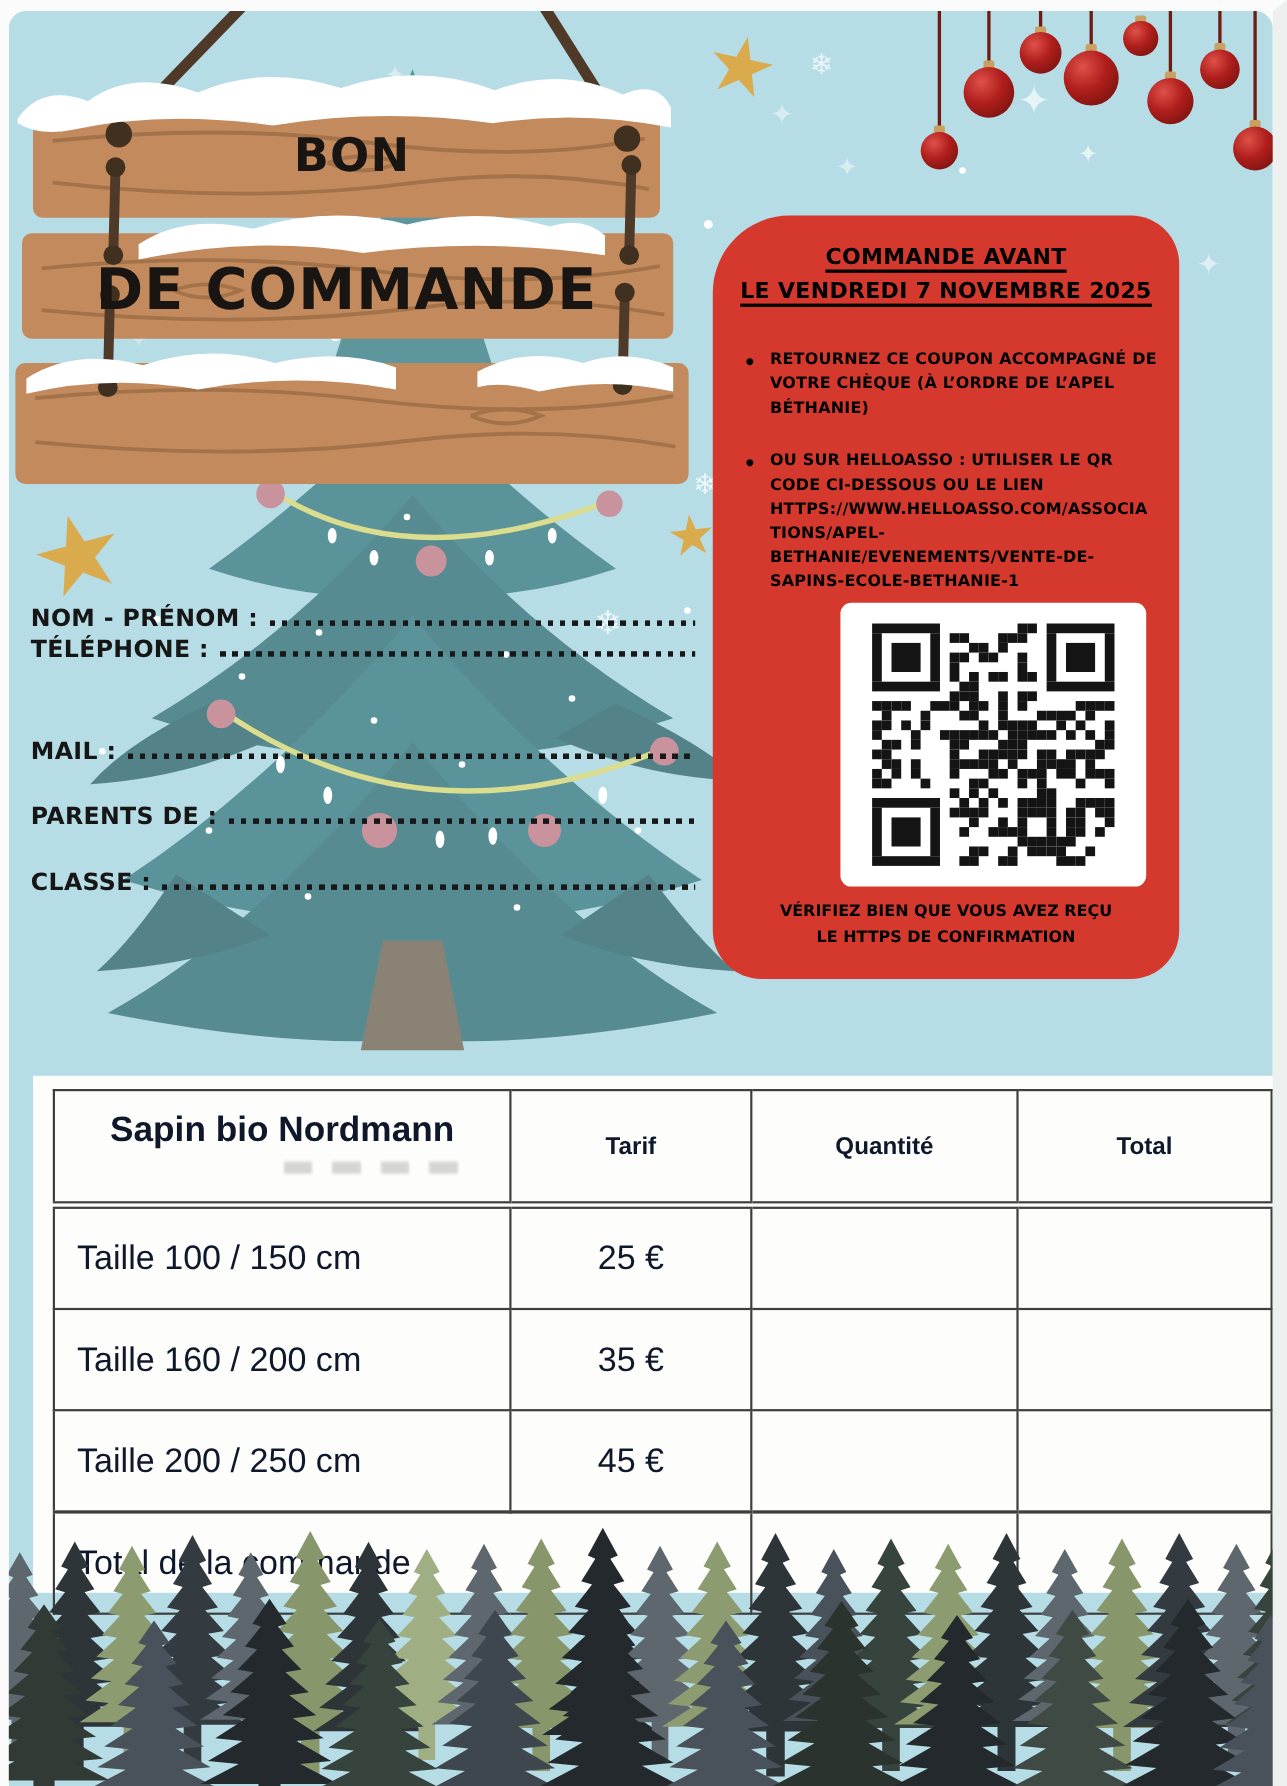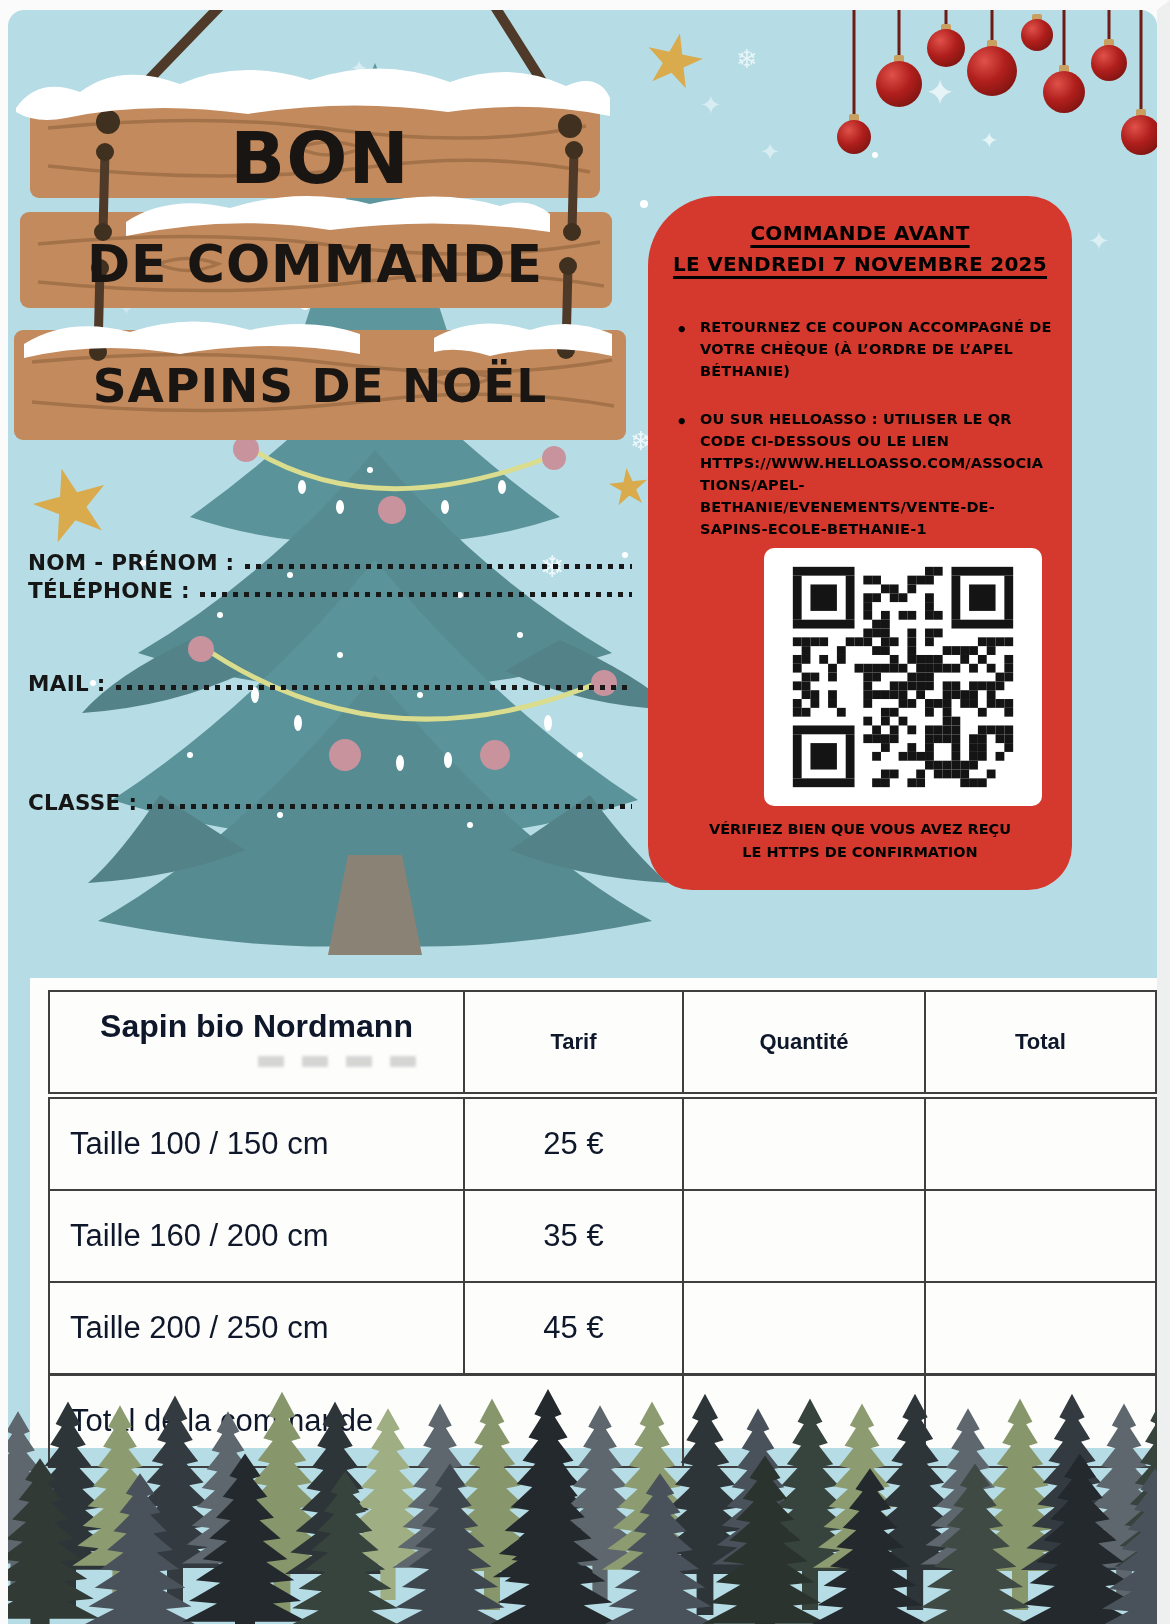--- a/index.html
+++ b/index.html
@@ -11,21 +11,21 @@
   .decor-glyph{position:absolute;line-height:1;user-select:none;}
   .snow-dot{position:absolute;background:#ffffff;border-radius:50%;}
   
   .xmas{position:absolute;left:40px;top:55px;width:700px;height:900px;z-index:2;}
   
   .star{position:absolute;color:#d9ab4d;font-family:"DejaVu Sans",sans-serif;z-index:3;}
   
   .sign-svg{position:absolute;left:8px;top:0;width:650px;height:470px;z-index:4;}
   .title-line{position:absolute;z-index:5;text-align:center;color:#191512;
       font-family:"DejaVu Sans",sans-serif;font-weight:700;letter-spacing:1px;}
-  .t1{left:80px;top:116px;width:480px;font-size:72px;}
+  .t1{left:80px;top:116px;width:480px;font-size:42px;}
   .t2{left:55px;top:234px;width:520px;font-size:52px;}
   .t3{left:45px;top:358px;width:550px;font-size:47px;}
   
   .baubles{position:absolute;left:810px;top:8px;width:360px;height:170px;z-index:4;}
   
   .notice{position:absolute;left:648px;top:196px;width:424px;height:694px;background:#d5392e;
       border-radius:70px 44px 44px 44px;z-index:5;color:#000000;
       font-family:"DejaVu Sans",sans-serif;font-weight:700;}
   .notice-head{margin:0 18px;text-align:center;font-size:20px;letter-spacing:.3px;
       text-decoration:underline;text-decoration-thickness:2.5px;text-underline-offset:5px;line-height:1.55;}
@@ -214,21 +214,20 @@
     </g>
     <g fill="#ffffff">
       <path d="M8,108 Q30,76 72,92 Q112,62 172,84 Q232,58 302,80 Q372,56 442,82 Q502,60 558,86 Q590,72 602,98 L602,116 Q520,100 440,112 Q340,98 240,114 Q140,100 58,118 Q28,124 8,112 Z"></path>
       <path d="M118,222 Q160,194 222,208 Q292,186 362,204 Q432,188 492,206 Q522,196 542,214 L542,232 Q432,216 322,230 Q222,214 118,236 Z"></path>
       <path d="M16,344 Q60,316 122,332 Q182,312 242,330 Q302,316 352,334 L352,354 Q262,338 172,354 Q90,340 16,358 Z"></path>
       <path d="M426,338 Q470,314 522,330 Q562,316 604,334 L604,356 Q542,342 482,356 Q450,346 426,352 Z"></path>
     </g>
   </svg>
   <div class="title-line t1">BON</div>
   <div class="title-line t2">DE COMMANDE</div>
-  <div class="title-line t3">SAPINS DE NOËL</div>
 
   <svg class="baubles" viewBox="0 0 360 170">
     <defs>
       <radialGradient id="ball" cx="35%" cy="30%" r="75%">
         <stop offset="0%" stop-color="#e0514a"></stop>
           <stop offset="55%" stop-color="#b01f1c"></stop>
         <stop offset="100%" stop-color="#821512"></stop>
       </radialGradient>
     </defs>
     <g stroke="#6e1b14" stroke-width="3">
@@ -513,20 +512,24 @@
     <span class="dotline"></span>
   </div>
   <div class="field" style="top:578px;">
     <span class="field-label">TÉLÉPHONE :</span>
     <span class="dotline"></span>
   </div>
   <div class="field" style="top:671px;">
     <span class="field-label">MAIL :</span>
     <span class="dotline"></span>
   </div>
+  <div class="field" style="top:730px;">
+    <span class="field-label">PARENTS DE :</span>
+    <span class="dotline"></span>
+  </div>
   <div class="field" style="top:790px;">
     <span class="field-label">CLASSE :</span>
     <span class="dotline"></span>
   </div>
 
   <div class="table-backdrop"></div>
   <table class="order-table">
     <colgroup>
         <col style="width:415px">
         <col style="width:219px">

